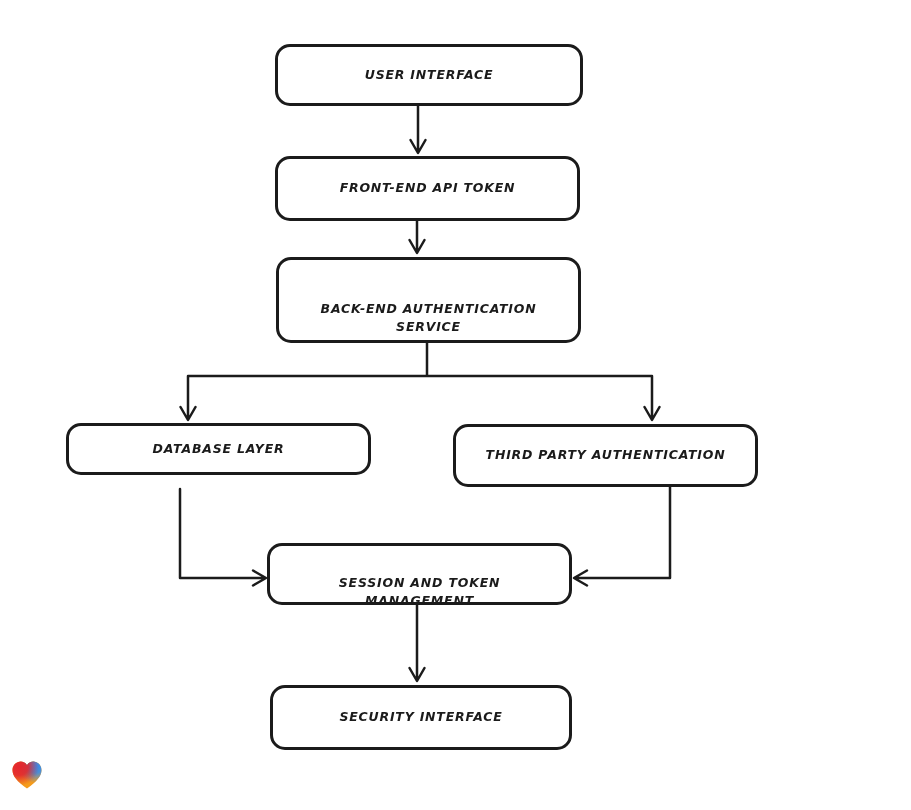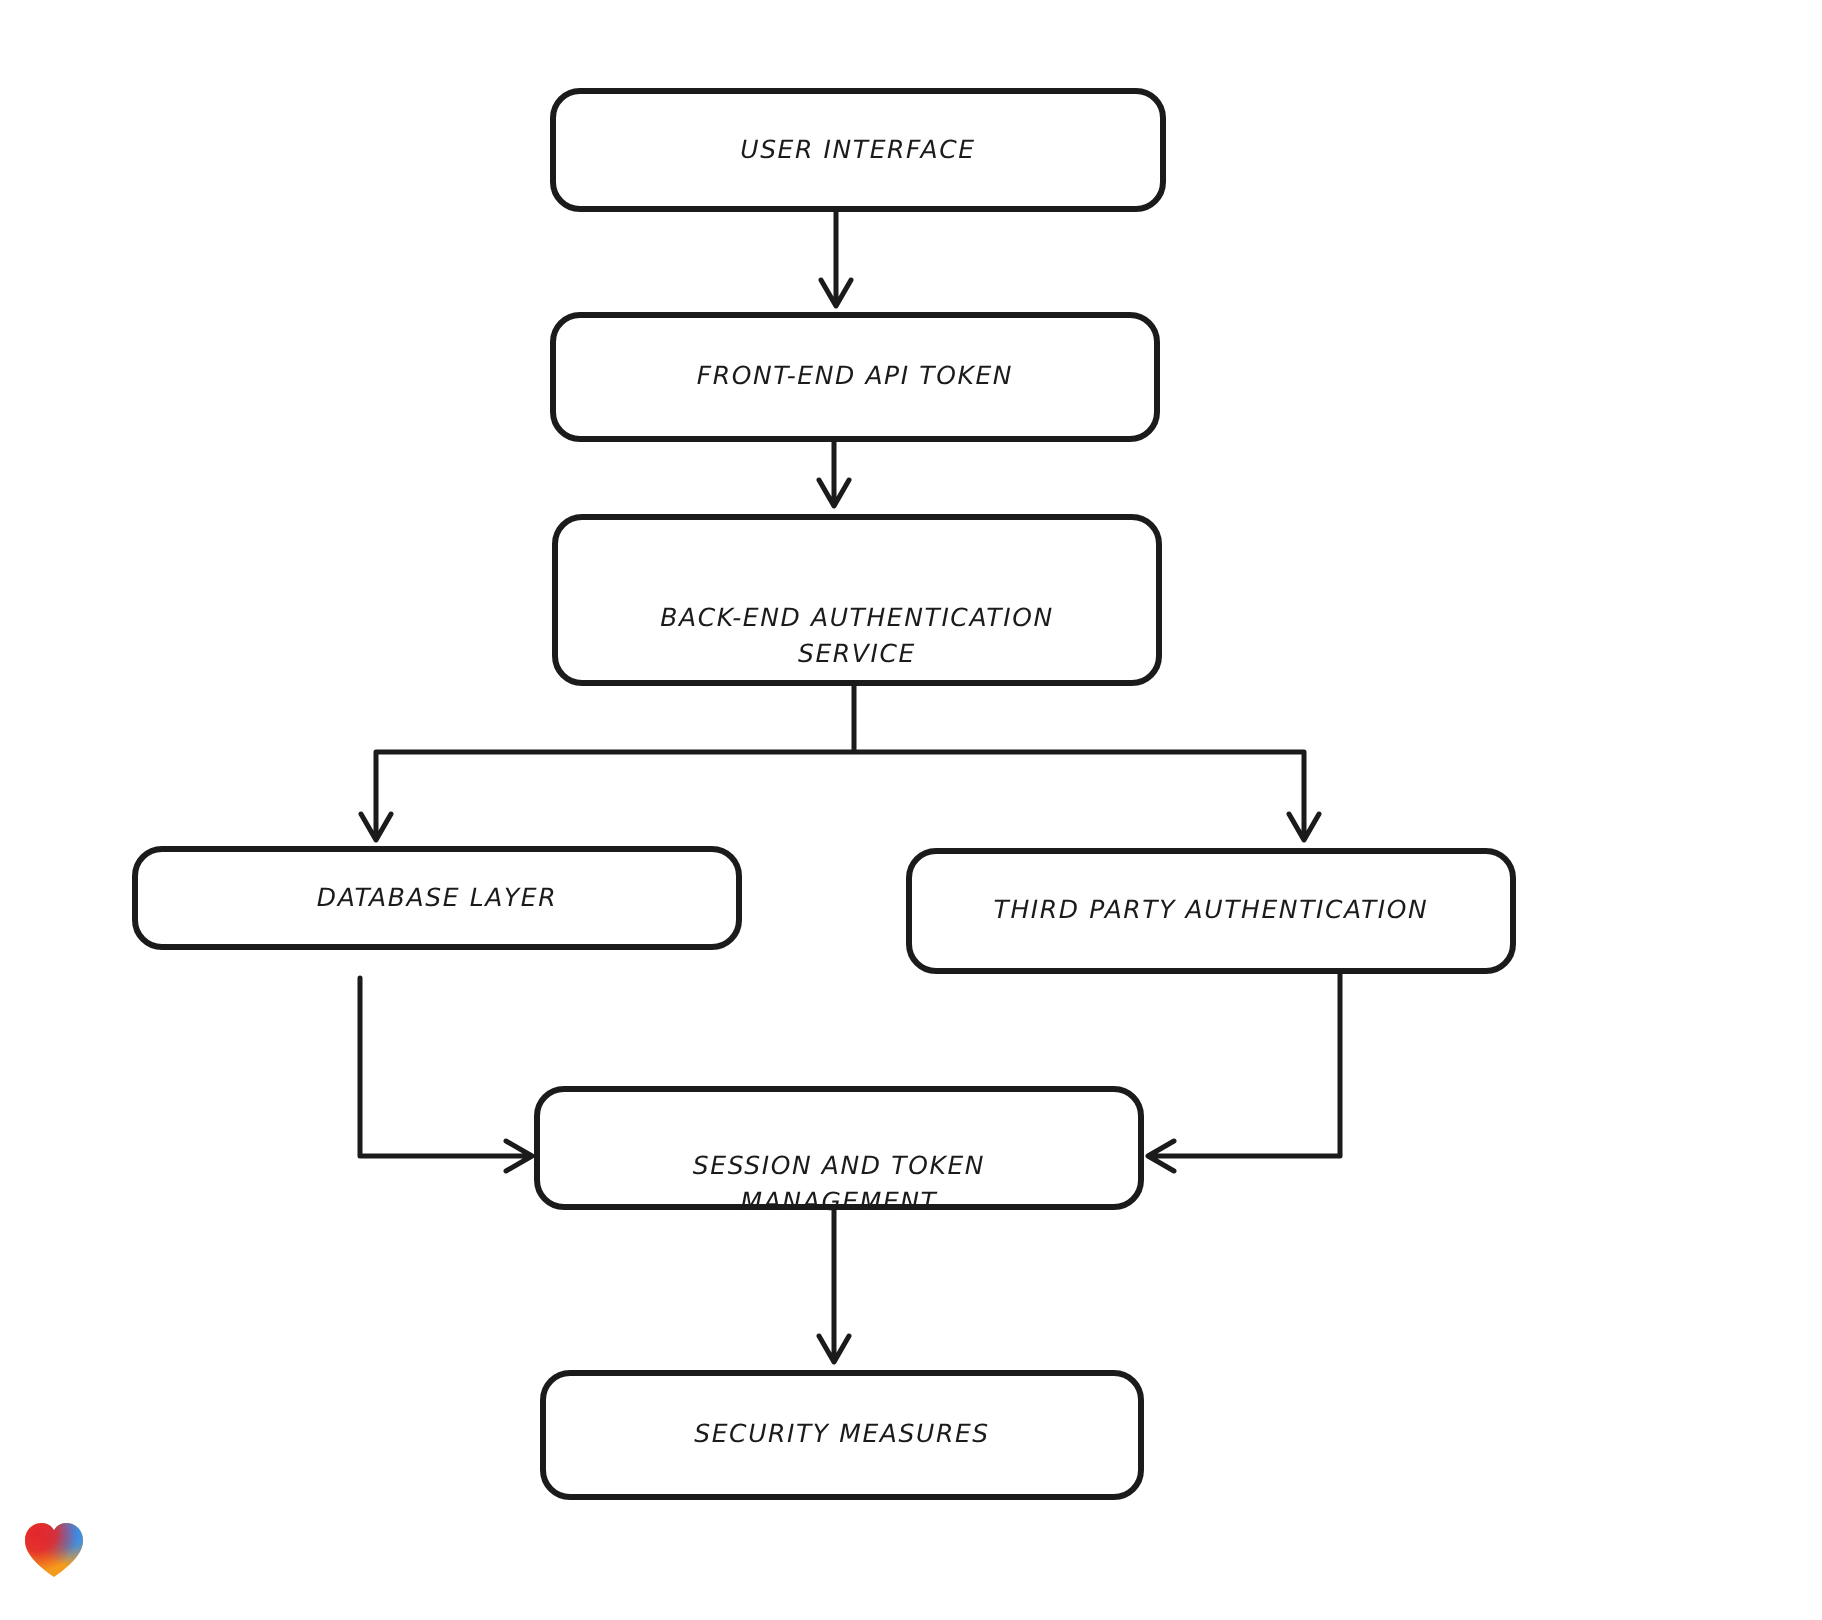--- a/index.html
+++ b/index.html
@@ -30,21 +30,21 @@
     display: flex;
     align-items: center;
     justify-content: center;
     text-align: center;
     color: #1b1b1b;
     font-size: 12.5px;
     font-style: italic;
     letter-spacing: 0.8px;
     line-height: 1.45;
   }
-  .node span { white-space: nowrap; }
+  .node span { white-space: nowrap; font-weight: bold; }
   .node.wrap span { white-space: normal; max-width: 232px; margin-top: 36px; }
 
   .n-user      { left: 275px; top: 44px;  width: 308px; height: 62px; }
   .n-frontend  { left: 275px; top: 156px; width: 305px; height: 65px; }
   .n-backend   { left: 276px; top: 257px; width: 305px; height: 86px; }
   .n-database  { left: 66px;  top: 423px; width: 305px; height: 52px; }
   .n-thirdparty{ left: 453px; top: 424px; width: 305px; height: 63px; }
   .n-session   { left: 267px; top: 543px; width: 305px; height: 62px; }
   .n-security  { left: 270px; top: 685px; width: 302px; height: 65px; }
 
@@ -99,21 +99,21 @@
 
   <div class="node n-thirdparty">
     <span>THIRD PARTY AUTHENTICATION</span>
   </div>
 
   <div class="node n-session wrap">
     <span>SESSION AND TOKEN MANAGEMENT</span>
   </div>
 
   <div class="node n-security">
-    <span>SECURITY MEASURES</span>
+    <span>SECURITY INTERFACE</span>
   </div>
 
   <div class="heart-badge">
     <svg width="32" height="30" viewBox="0 0 32 30">
       <defs>
         <radialGradient id="gRed" cx="0.22" cy="0.2" r="0.7">
           <stop offset="0" stop-color="#e3262e"></stop>
           <stop offset="0.45" stop-color="#e3262e" stop-opacity="0.9"></stop>
           <stop offset="1" stop-color="#e3262e" stop-opacity="0"></stop>
         </radialGradient>

